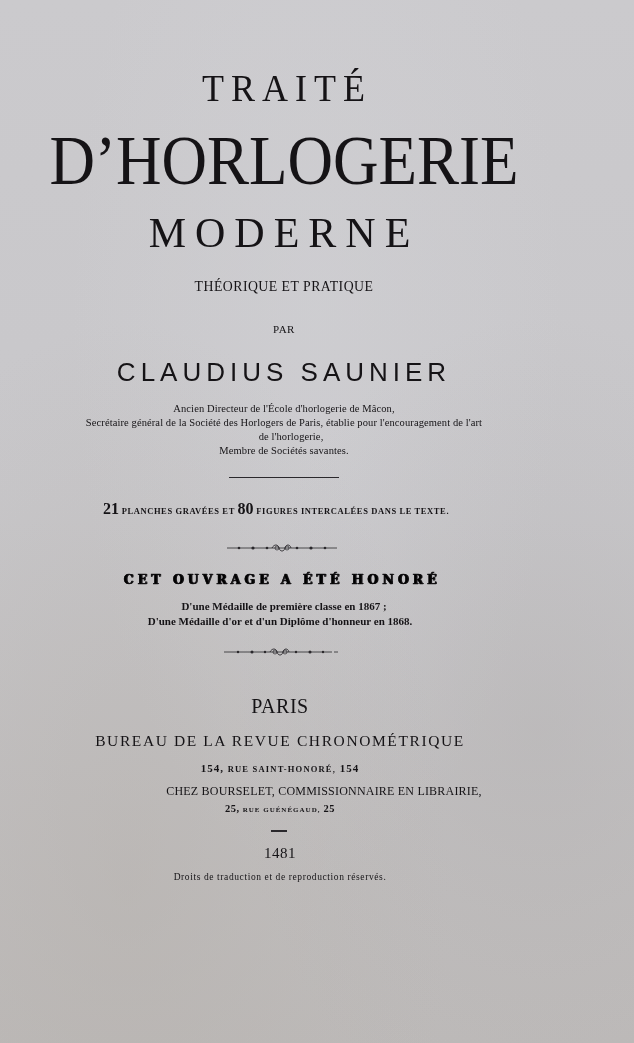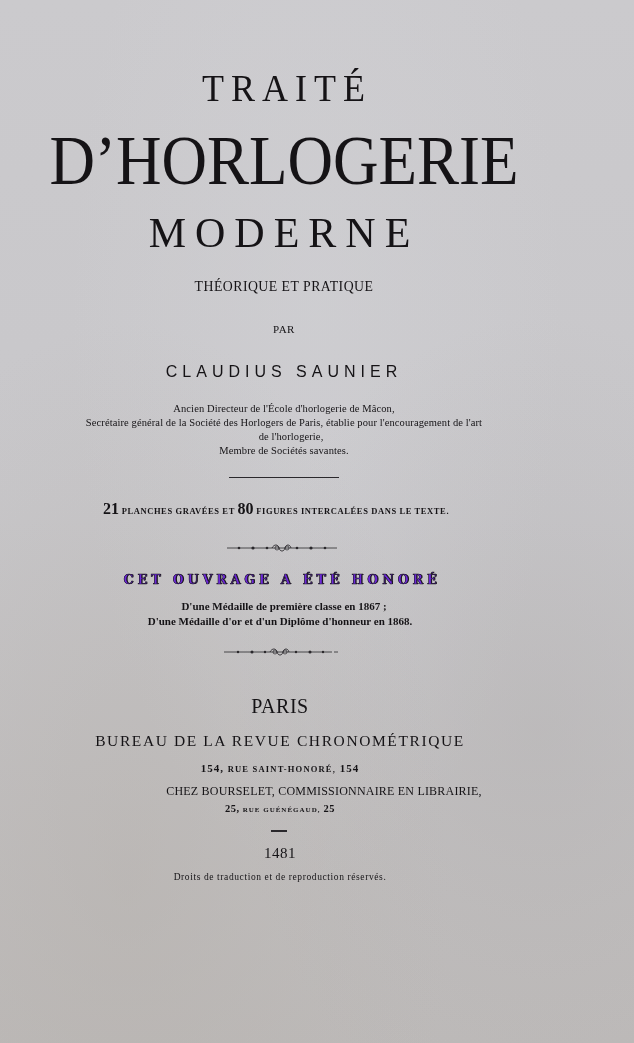--- a/index.html
+++ b/index.html
@@ -79,21 +79,21 @@
       width: 568px;
       font-size: 11px;
       line-height: 14px;
       letter-spacing: 0.5px;
     }
     .t-author {
       top: 358px;
       left: 0;
       width: 568px;
       font-family: "Liberation Sans", "DejaVu Sans", sans-serif;
-      font-size: 16px;
+      font-size: 26px;
       line-height: 28px;
       letter-spacing: 5px;
     }
     .t-credit {
       font-size: 10.5px;
       line-height: 14px;
       letter-spacing: 0.1px;
     }
     .t-credit1 { top: 402px; left: 0; width: 568px; }
     .t-credit2 { top: 416px; left: 0; width: 568px; }
@@ -130,21 +130,21 @@
     .ornament-2 { top: 647px; left: 224px; width: 114px; }
 
     .t-honore {
       top: 572px;
       left: 0;
       width: 564px;
       font-size: 12.5px;
       line-height: 16px;
       letter-spacing: 4px;
       font-weight: bold;
-      color: #6d28d9;
+      color: #000000;
       text-shadow: 0 0 0 #000, 1px 0 0 #1a181b;
       -webkit-text-stroke: 0.5px #1a181b;
       font-family: "DejaVu Serif", serif;
     }
     .t-medal {
       font-size: 11px;
       line-height: 16px;
       font-weight: bold;
       font-family: "Liberation Serif", serif;
     }

